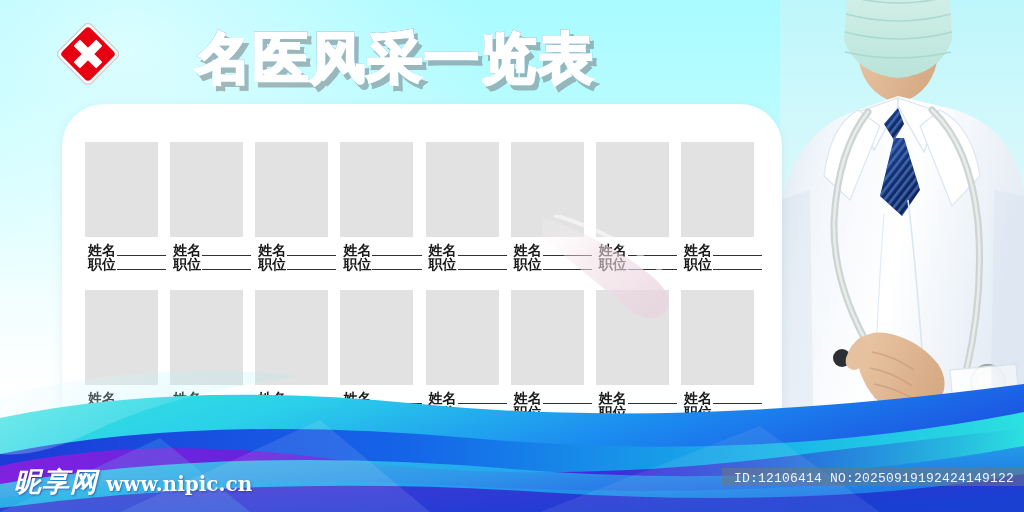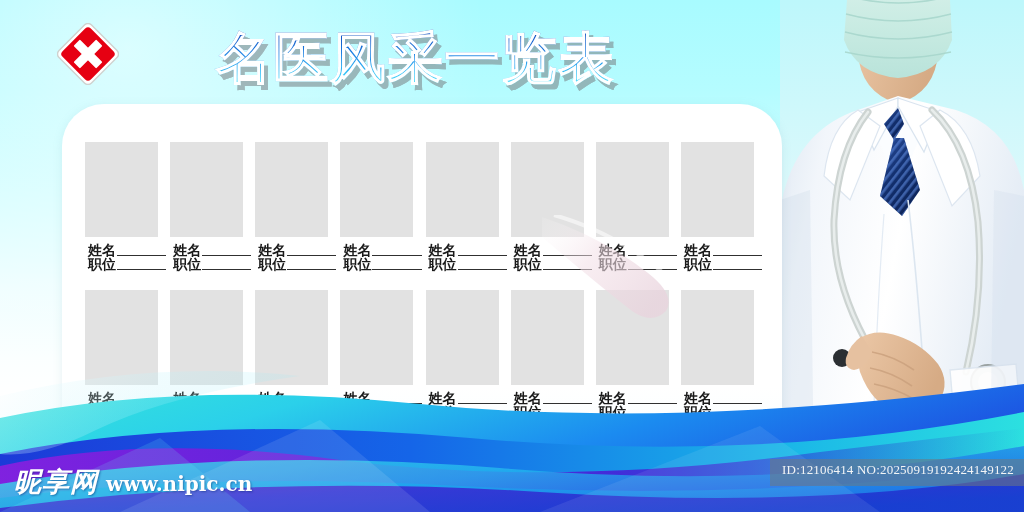--- a/index.html
+++ b/index.html
@@ -48,32 +48,31 @@
     width: 62px; height: 62px;
   }
 
   
   .title {
     position: absolute;
     left: 196px; top: 22px;
     width: 440px; height: 72px;
     font-family: "DejaVu Sans", "Liberation Sans", sans-serif;
     font-size: 55px;
-    font-weight: normal;
+    font-weight: bold;
     letter-spacing: 2px;
     line-height: 72px;
     white-space: nowrap;
     background: linear-gradient(180deg, #0b3ea8 0%, #1458c8 22%, #1f8ae8 48%, #36c4f7 72%, #6ff0fd 92%, #bafaff 100%);
     -webkit-background-clip: text;
     background-clip: text;
     color: transparent;
     -webkit-text-stroke: 3px #ffffff;
     paint-order: stroke fill;
     filter: drop-shadow(4px 5px 0px rgba(120,125,130,0.55));
-    text-align: center;
   }
 
   
   .panel {
     position: absolute;
     left: 62px; top: 104px;
     width: 720px; height: 345px;
     border-radius: 42px;
     background: linear-gradient(180deg, #ffffff 0%, #ffffff 82%, #fbfeff 92%, #f2fbfd 100%);
     box-shadow: 0 2px 10px rgba(120,170,190,0.18);
@@ -164,26 +163,26 @@
     color: #ffffff;
     letter-spacing: 0px;
     text-shadow: 1px 1px 2px rgba(0,40,110,0.45);
     font-family: "DejaVu Serif", "Liberation Serif", serif;
   }
 
   
   .id-strip {
     position: absolute;
     right: 0; bottom: 26px;
-    padding: 3px 10px 8px 12px;
+    padding: 3px 10px 0 12px;
     background: rgba(110,120,128,0.55);
     color: #f2f4f6;
     font-size: 13px;
     letter-spacing: 0.2px;
-    font-family: Liberation Serif, serif;
+    font-family: Liberation Mono, monospace;
     white-space: nowrap;
   }
 </style>
 </head>
 <body>
 
 <div id="poster">
 
   <div class="bg-glow"></div>
   <div class="bg-glow2"></div>

